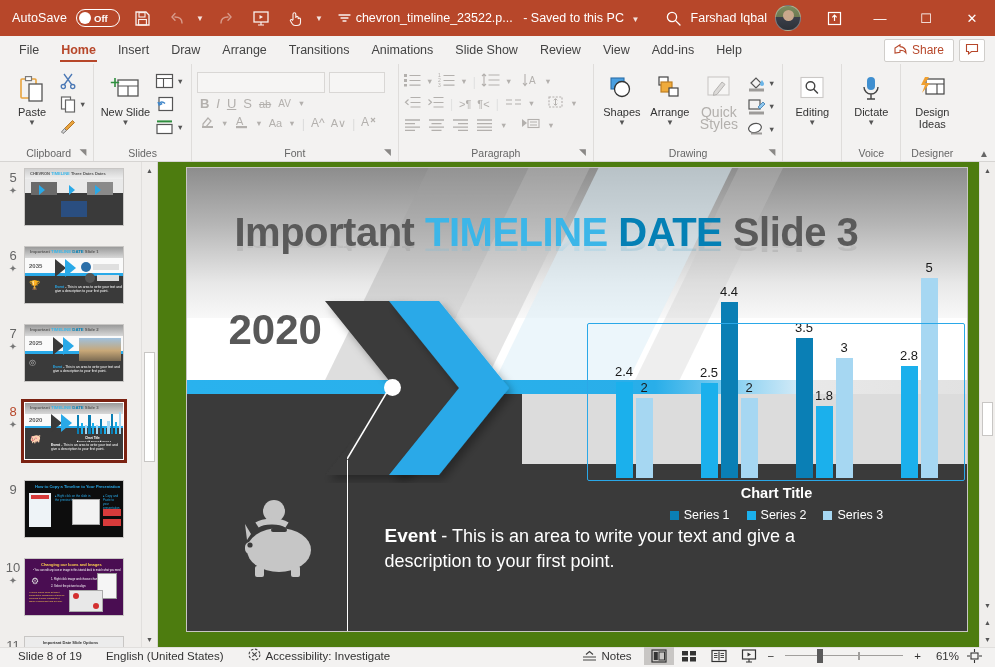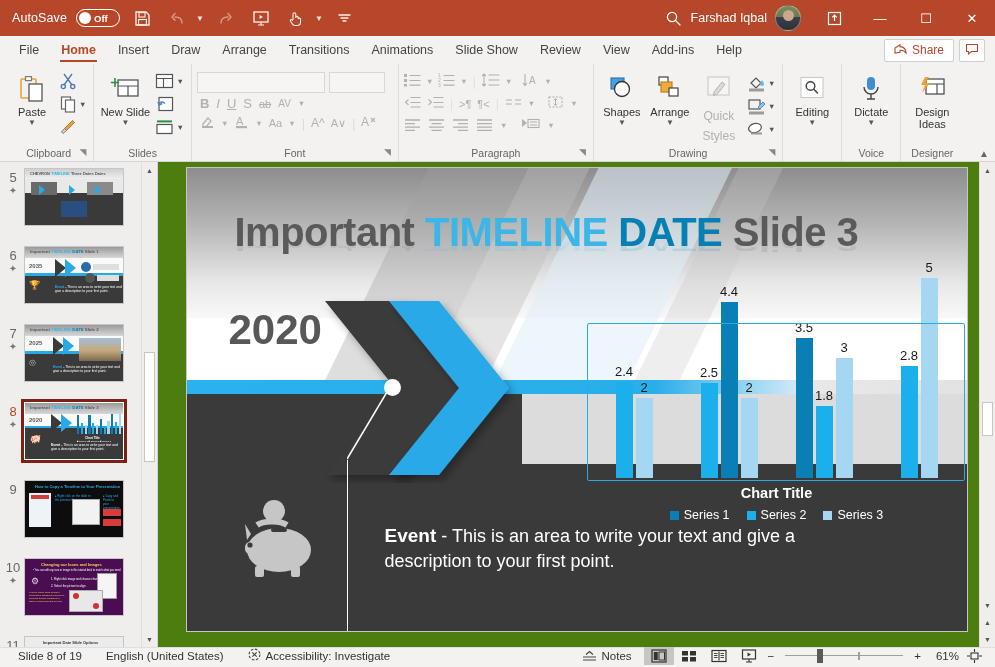--- a/index.html
+++ b/index.html
@@ -316,20 +316,25 @@
           <path d="M6 10V4.2a1.4 1.4 0 012.8 0V8m0 0v-.4a1.2 1.2 0 012.4 0V9m0 0a1.2 1.2 0 012.3 0v3.2c0 2-1.5 3.3-3.6 3.3H8c-1.6 0-2.3-.8-3-2l-1.6-2.7c-.4-.7.4-1.6 1.2-1.2L6 10.4" fill="none" stroke="#fff" stroke-width="1.1"></path>
         </svg>
     </span>
     <span class="caret">▼</span>
     <span class="qa-ico">
       <svg width="15" height="12" viewBox="0 0 15 12">
           <path d="M2 3h11M4 6h7M6 9h3" stroke="#fff" stroke-width="1.3" stroke-linecap="round"></path>
         </svg>
     </span>
   </div>
+  <div class="tb-title">
+    <span>chevron_timeline_23522.p...</span>
+    <span style="margin-left:7px">-  Saved to this PC</span>
+    <span class="caret" style="margin-left:4px">▼</span>
+  </div>
   <div class="tb-right">
     <span class="search-ico">
       <svg width="17" height="17" viewBox="0 0 17 17">
           <circle cx="7" cy="7" r="4.6" fill="none" stroke="#fff" stroke-width="1.3"></circle>
           <path d="M10.4 10.4L15 15" stroke="#fff" stroke-width="1.3" stroke-linecap="round"></path>
         </svg>
     </span>
     <span class="user-name">Farshad Iqbal</span>
     <span class="avatar"></span>
     <span class="win-btn">
@@ -670,21 +675,21 @@
         <span class="lbl">Arrange</span>
         <span class="dd">▼</span>
       </div>
       <div class="bigbtn disabled" style="width:48px">
         <span class="gl">
           <svg width="30" height="28" viewBox="0 0 30 28">
               <rect x="4" y="2" width="21" height="18" fill="#f6f5f4" stroke="#cac8c6" stroke-width="1.1"></rect>
               <path d="M10 17l8-10 3 2.4-8 10-3.6 1z" fill="#dcdad8" stroke="#b5b3b1" stroke-width="1"></path>
             </svg>
         </span>
-        <span class="lbl" style="font-size:12px; line-height:20px">Quick Styles</span>
+        <span class="lbl" style="font-size:14px; line-height:12px">Quick Styles</span>
       </div>
       <div class="smallcol" style="padding-top:2px">
         <div class="smallbtn">
           <span class="ico">
             <svg width="19" height="17" viewBox="0 0 19 17">
                 <path d="M4 8l5-5 5 5-5 5z" fill="none" stroke="#555" stroke-width="1.2"></path>
                 <path d="M15 5c1.5 2.2 2 3 2 4a2 2 0 11-4 0c0-1 .5-1.8 2-4z" fill="#6bb5e8"></path>
                 <rect x="2" y="13.5" width="15" height="3" fill="#9d9b99"></rect>
               </svg>
           </span>

